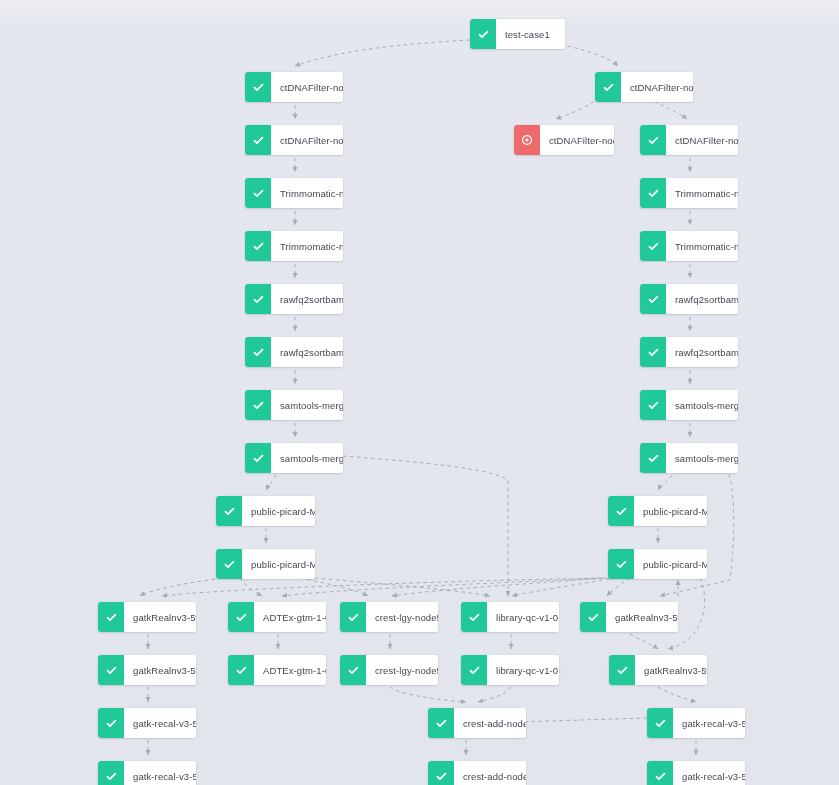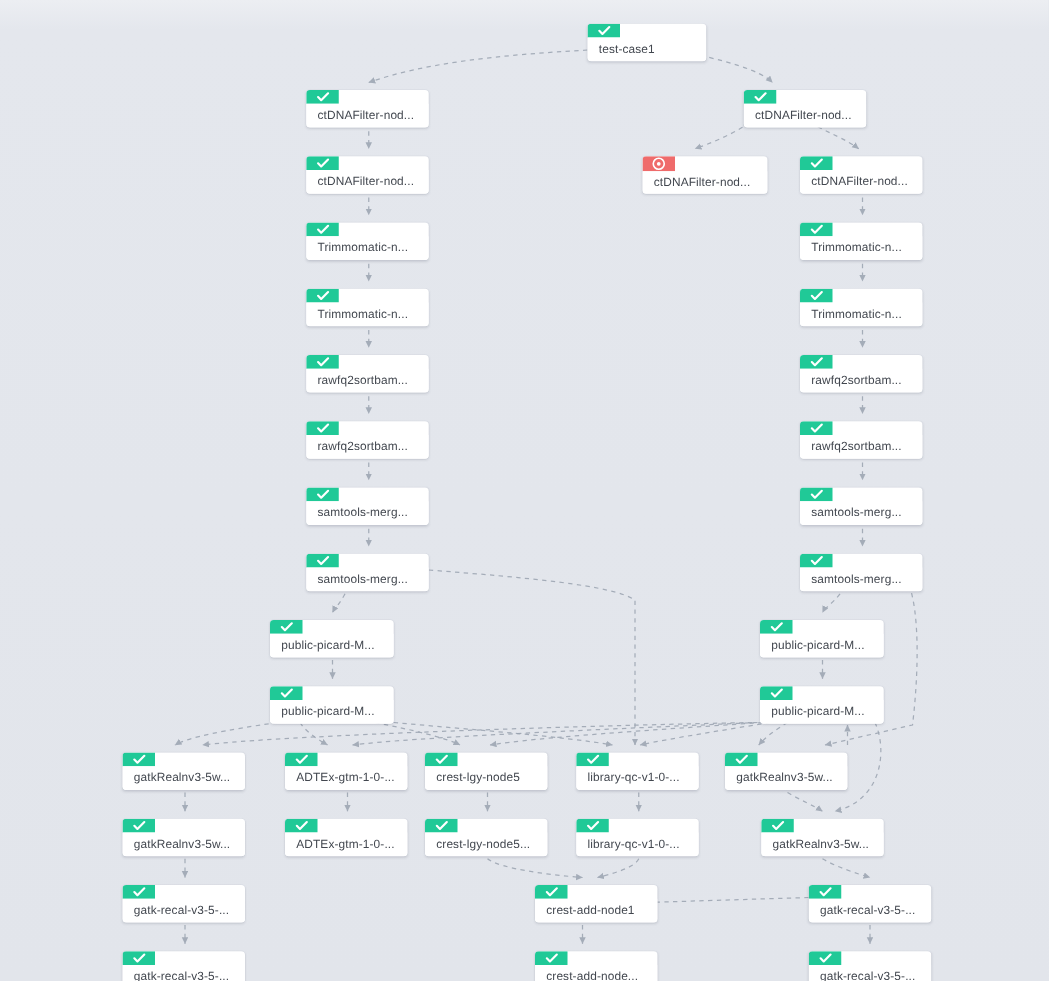--- a/index.html
+++ b/index.html
@@ -30,21 +30,20 @@
   }
   .node {
     position: absolute;
     display: flex;
     align-items: stretch;
     height: 30px;
     border-radius: 3px;
     box-shadow: 0 1px 2px rgba(60,70,90,0.16), 0 0 0 0.5px rgba(120,130,150,0.07);
     background: #ffffff;
     overflow: hidden;
-    flex-direction: column;
   }
   .node-icon {
     width: 26px;
     min-width: 26px;
     display: flex;
     align-items: center;
     justify-content: center;
     background: #20c997;
   }
   .node.status-error .node-icon {

